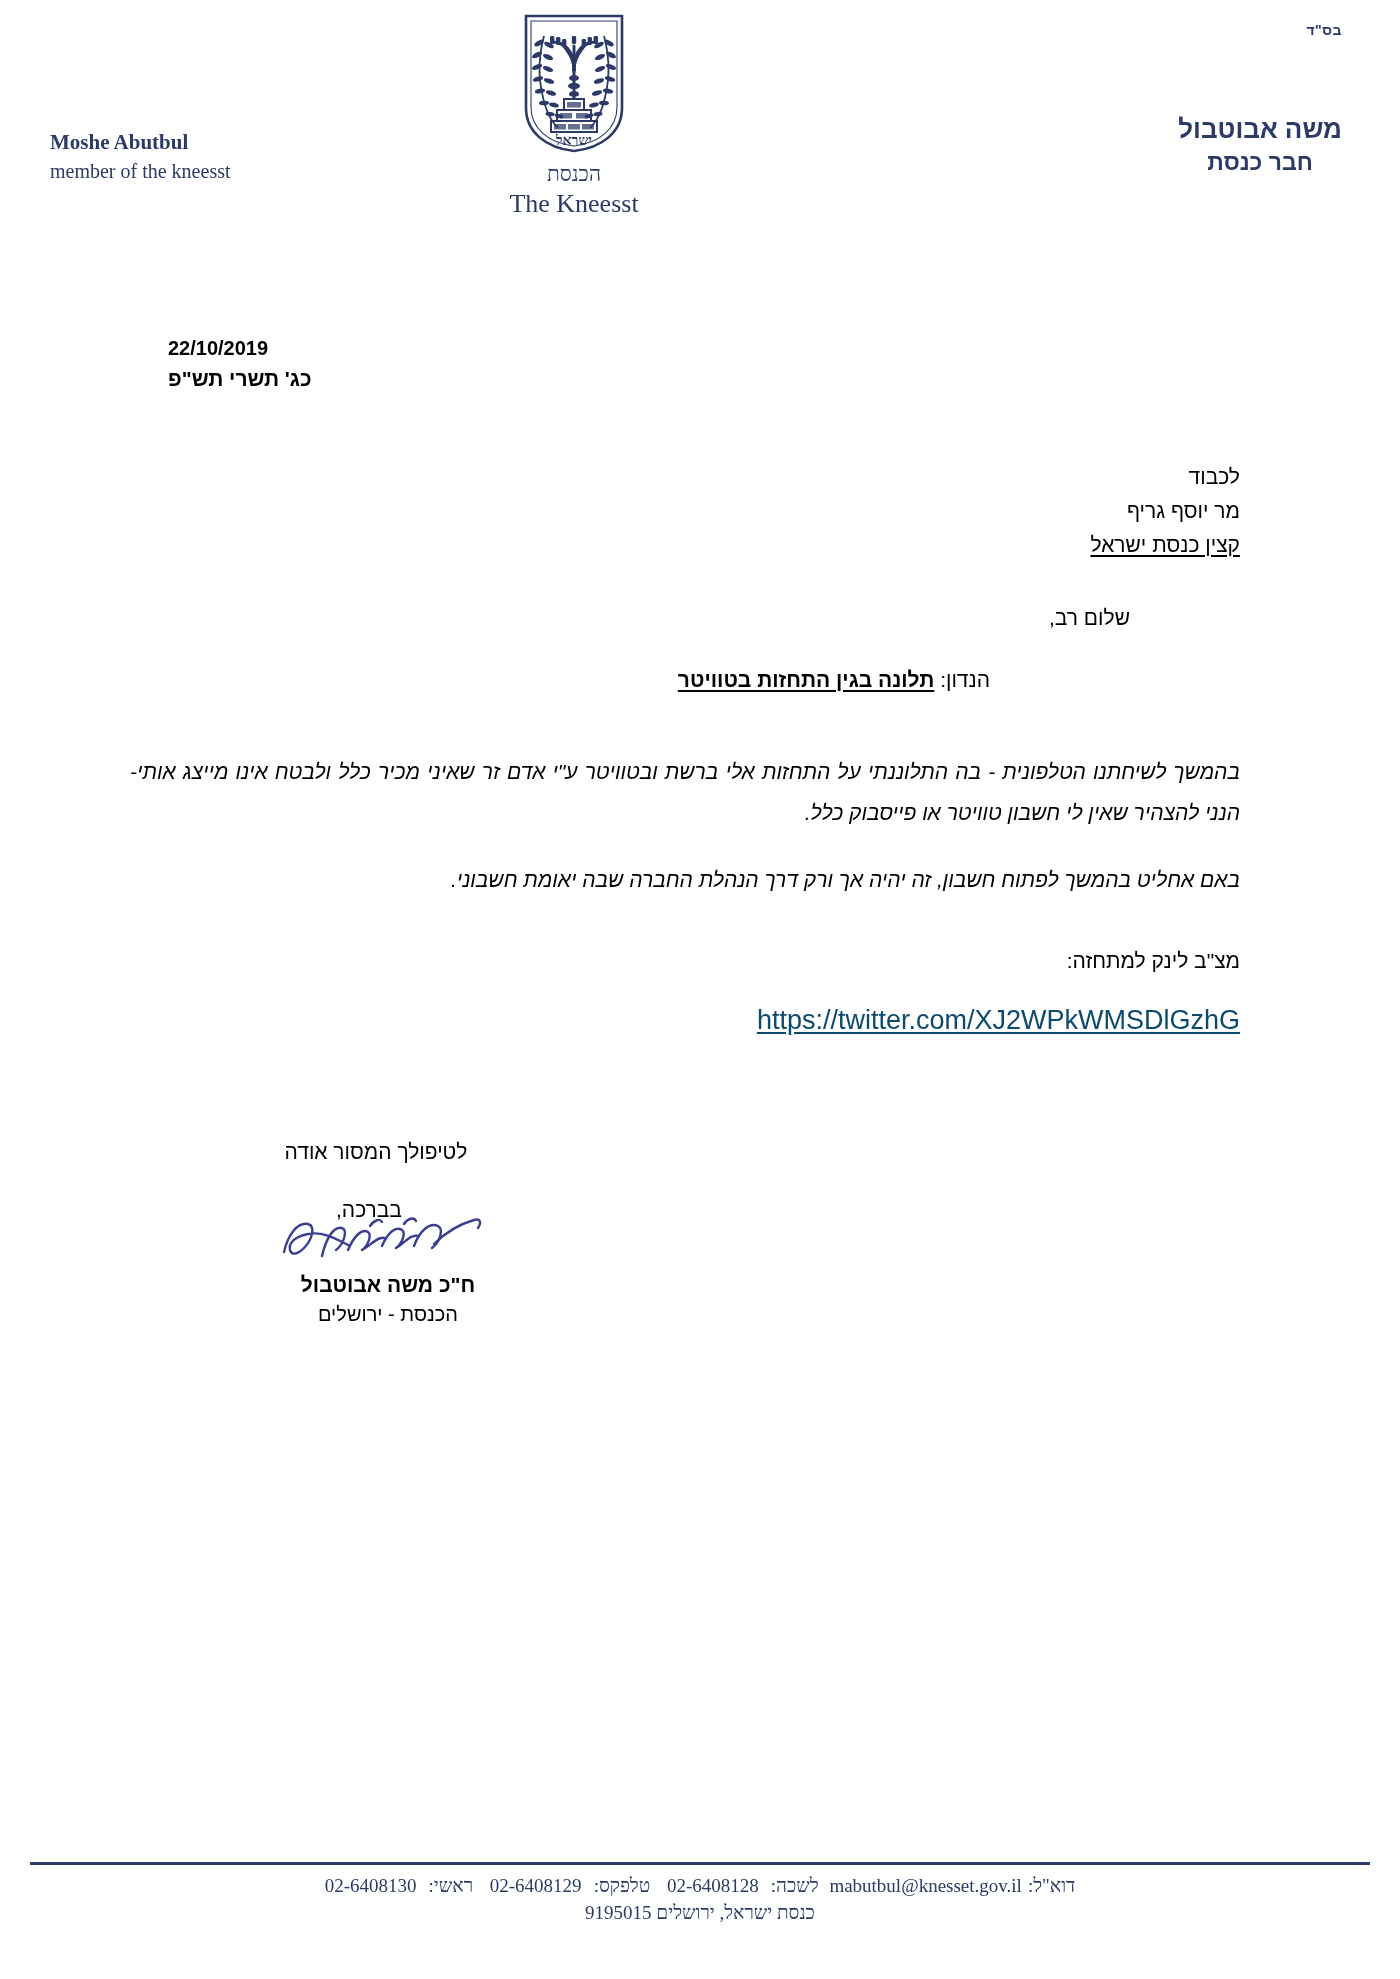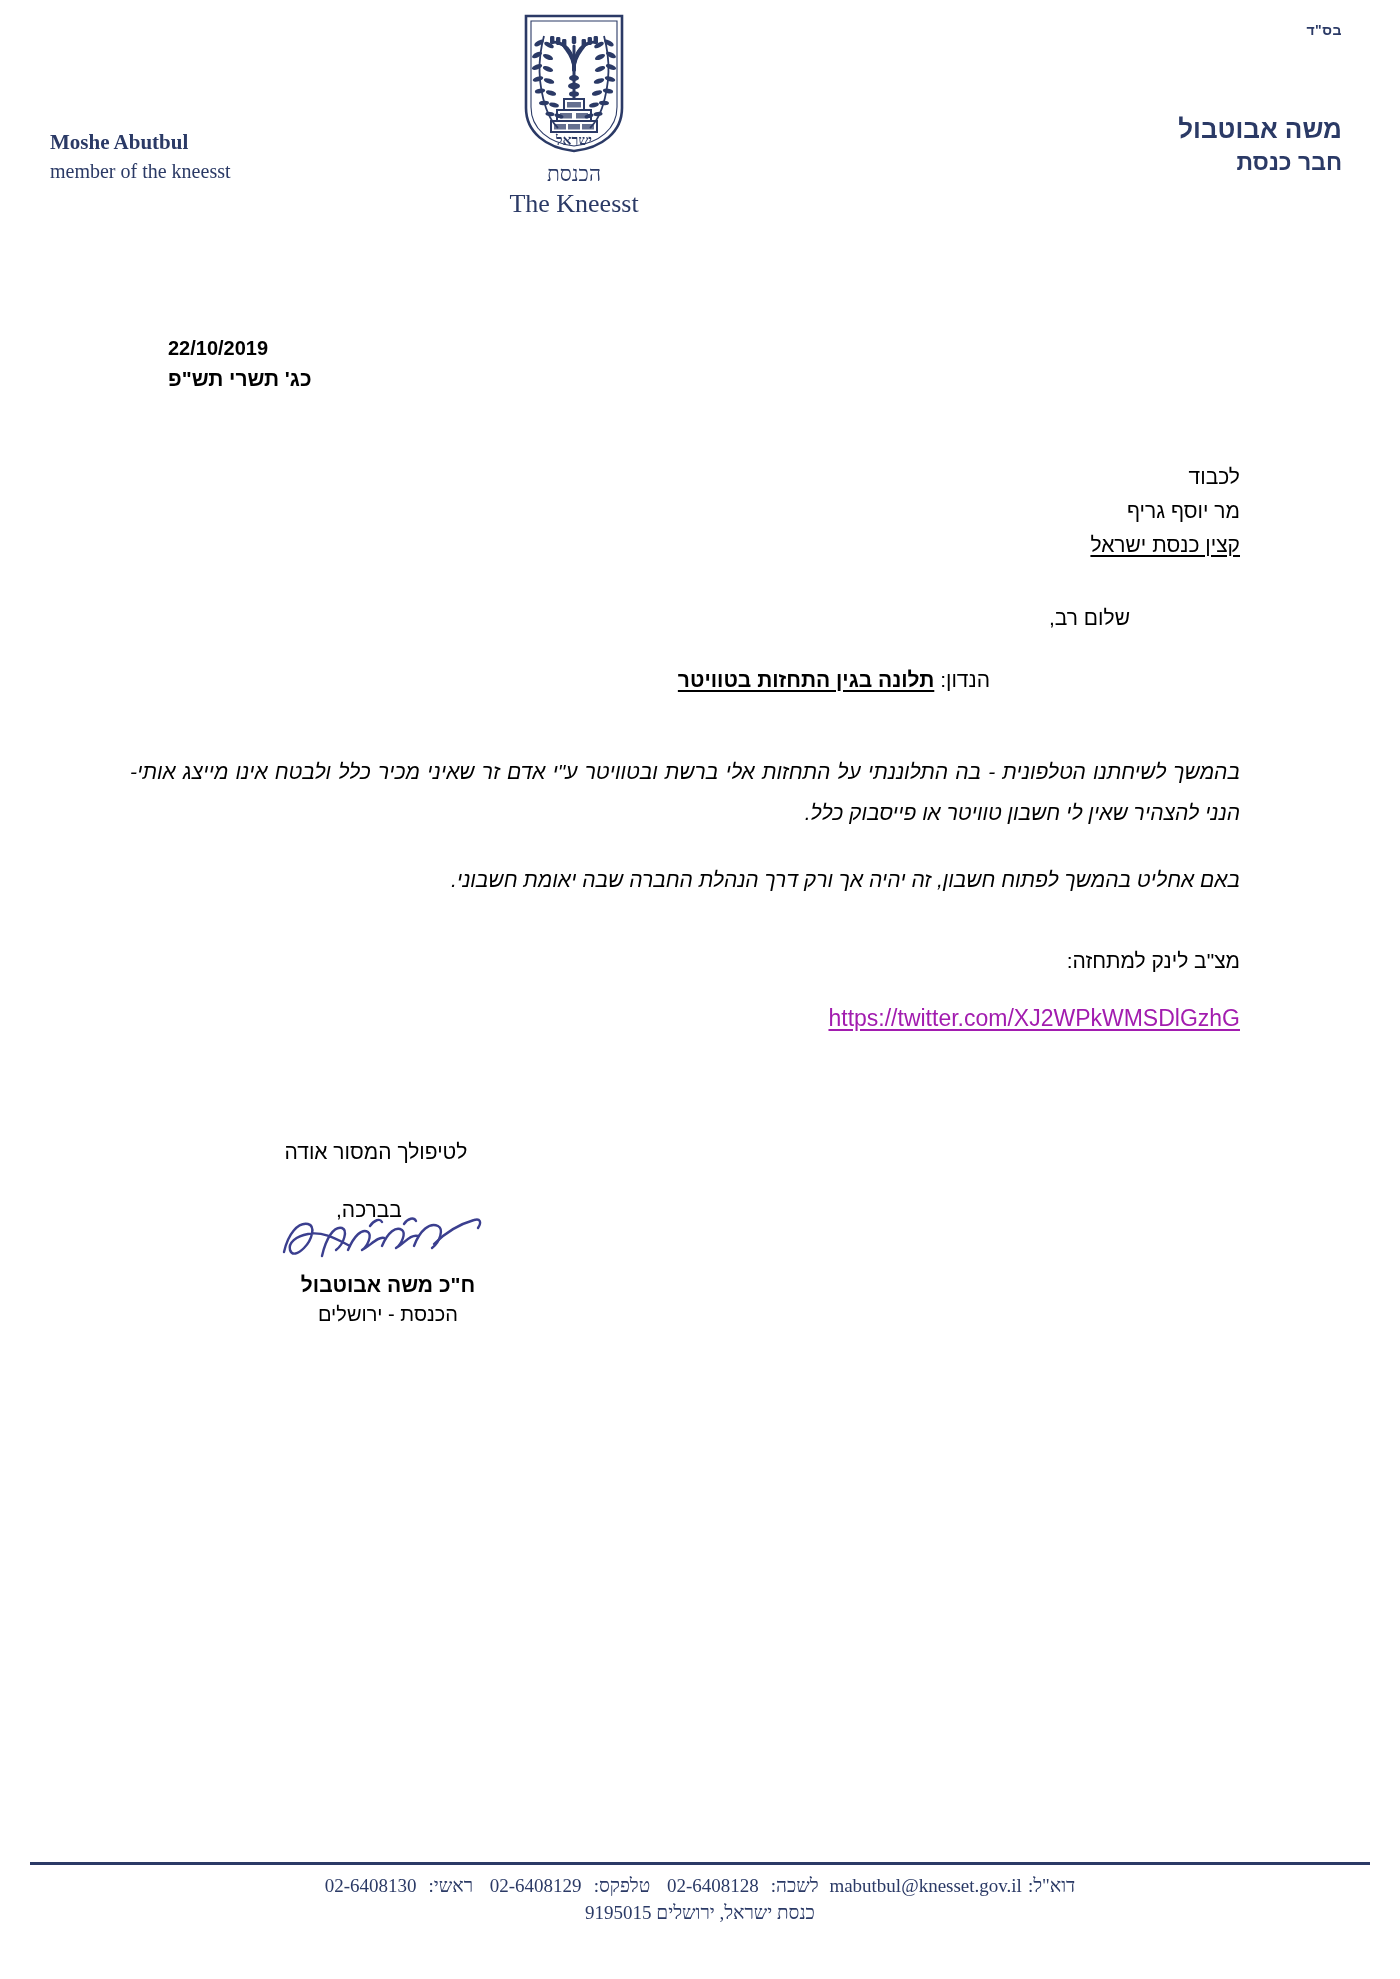--- a/index.html
+++ b/index.html
@@ -34,21 +34,21 @@
     font-weight: 700;
     color: #2b3a66;
     direction: rtl;
     letter-spacing: 0.5px;
   }
 
   .header-hebrew {
     position: absolute;
     top: 112px;
     right: 58px;
-    text-align: right;
+    text-align: center;
     direction: rtl;
     color: #2b3a66;
     line-height: 1.35;
   }
   .header-hebrew .hname {
     font-size: 26px;
     font-weight: 700;
     letter-spacing: 0px;
     white-space: nowrap;
   }
@@ -178,24 +178,24 @@
   .attach-line {
     margin-top: 48px;
     text-align: right;
   }
 
   .link-line {
     margin-top: 32px;
     text-align: right;
   }
   .link-line a {
-    color: #a21caf;
+    color: #0c4a6e;
     text-decoration: underline;
     text-underline-offset: 3px;
-    font-size: 23px;
+    font-size: 27px;
   }
 
   
   .sig-block {
     position: absolute;
     top: 1140px;
     left: 0;
     width: 1400px;
     direction: rtl;
   }

